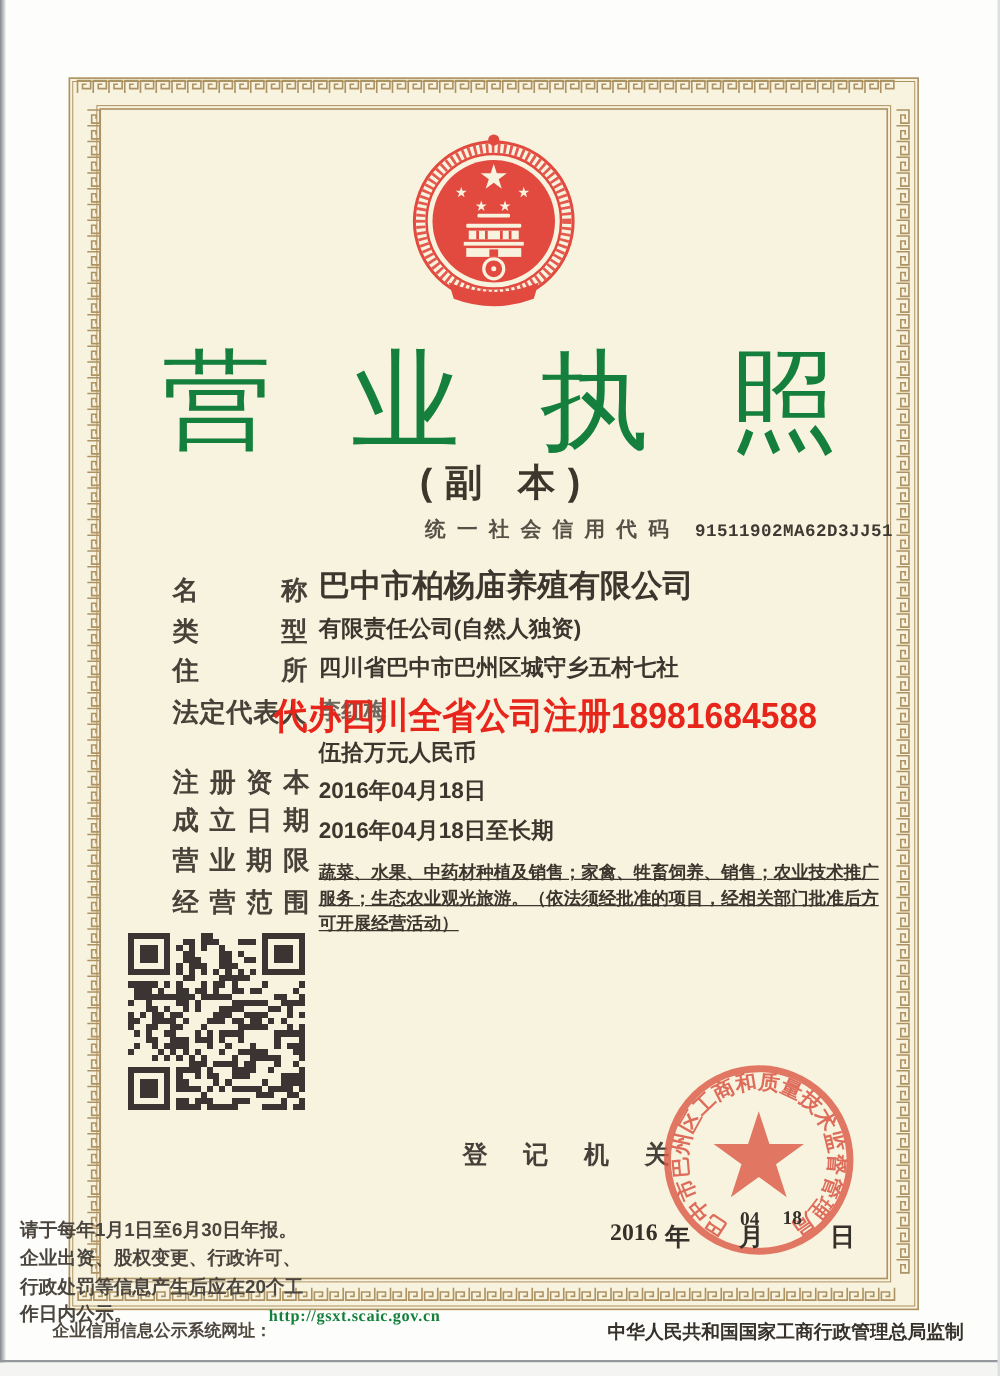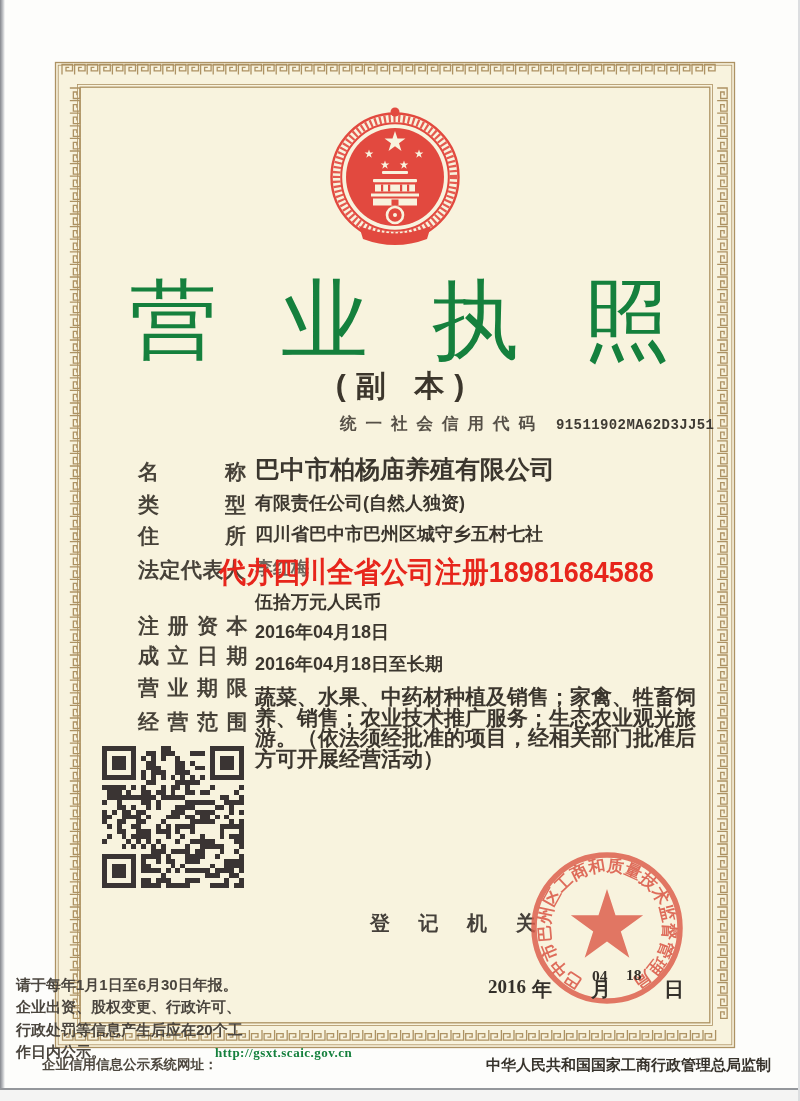--- a/index.html
+++ b/index.html
@@ -21,21 +21,21 @@
   .codelabel{font-size:16.5px;font-weight:600;color:#565047;letter-spacing:9px;}
   .codeval{font-family:"Liberation Mono","DejaVu Sans Mono",monospace;font-size:14px;font-weight:bold;color:#3e3a33;letter-spacing:0.4px;margin-left:12px;}
   
   .row{position:absolute;left:138px;width:600px;z-index:2;}
   .lbl{display:inline-block;font-size:21px;font-weight:600;color:#474239;white-space:nowrap;vertical-align:top;}
   .ls2{letter-spacing:66px;}
   .ls4{letter-spacing:8.5px;margin-top:22px;}
   .ls5{letter-spacing:0.5px;}
   .val{position:absolute;left:117px;top:1px;width:460px;font-size:18px;font-weight:600;color:#3b362e;line-height:22px;}
   .val-name{font-size:25px;font-family:Liberation Serif, serif;}
-  .val-scope{font-size:21px;line-height:20.5px;width:458px;}
+  .val-scope{font-size:14px;line-height:20.5px;width:458px;text-decoration:underline;}
   .val-rep{color:#55504a;opacity:.85;}
   
   .watermark{position:absolute;left:219px;top:553px;font-size:29px;font-weight:bold;color:#e7251b;white-space:nowrap;transform:scaleX(0.93);transform-origin:left top;z-index:5;}
   
   #qr{position:absolute;left:102px;top:746px;z-index:2;}
   
   .registry{position:absolute;left:370px;top:910px;font-size:20px;font-weight:600;color:#45403a;letter-spacing:11.5px;white-space:nowrap;z-index:2;}
   #seal{position:absolute;left:522px;top:843px;z-index:3;}
   .dateline{position:absolute;left:0;top:0;z-index:4;}
   .d-num{position:absolute;font-family:"Liberation Serif","DejaVu Serif",serif;font-weight:600;color:#34302a;}

